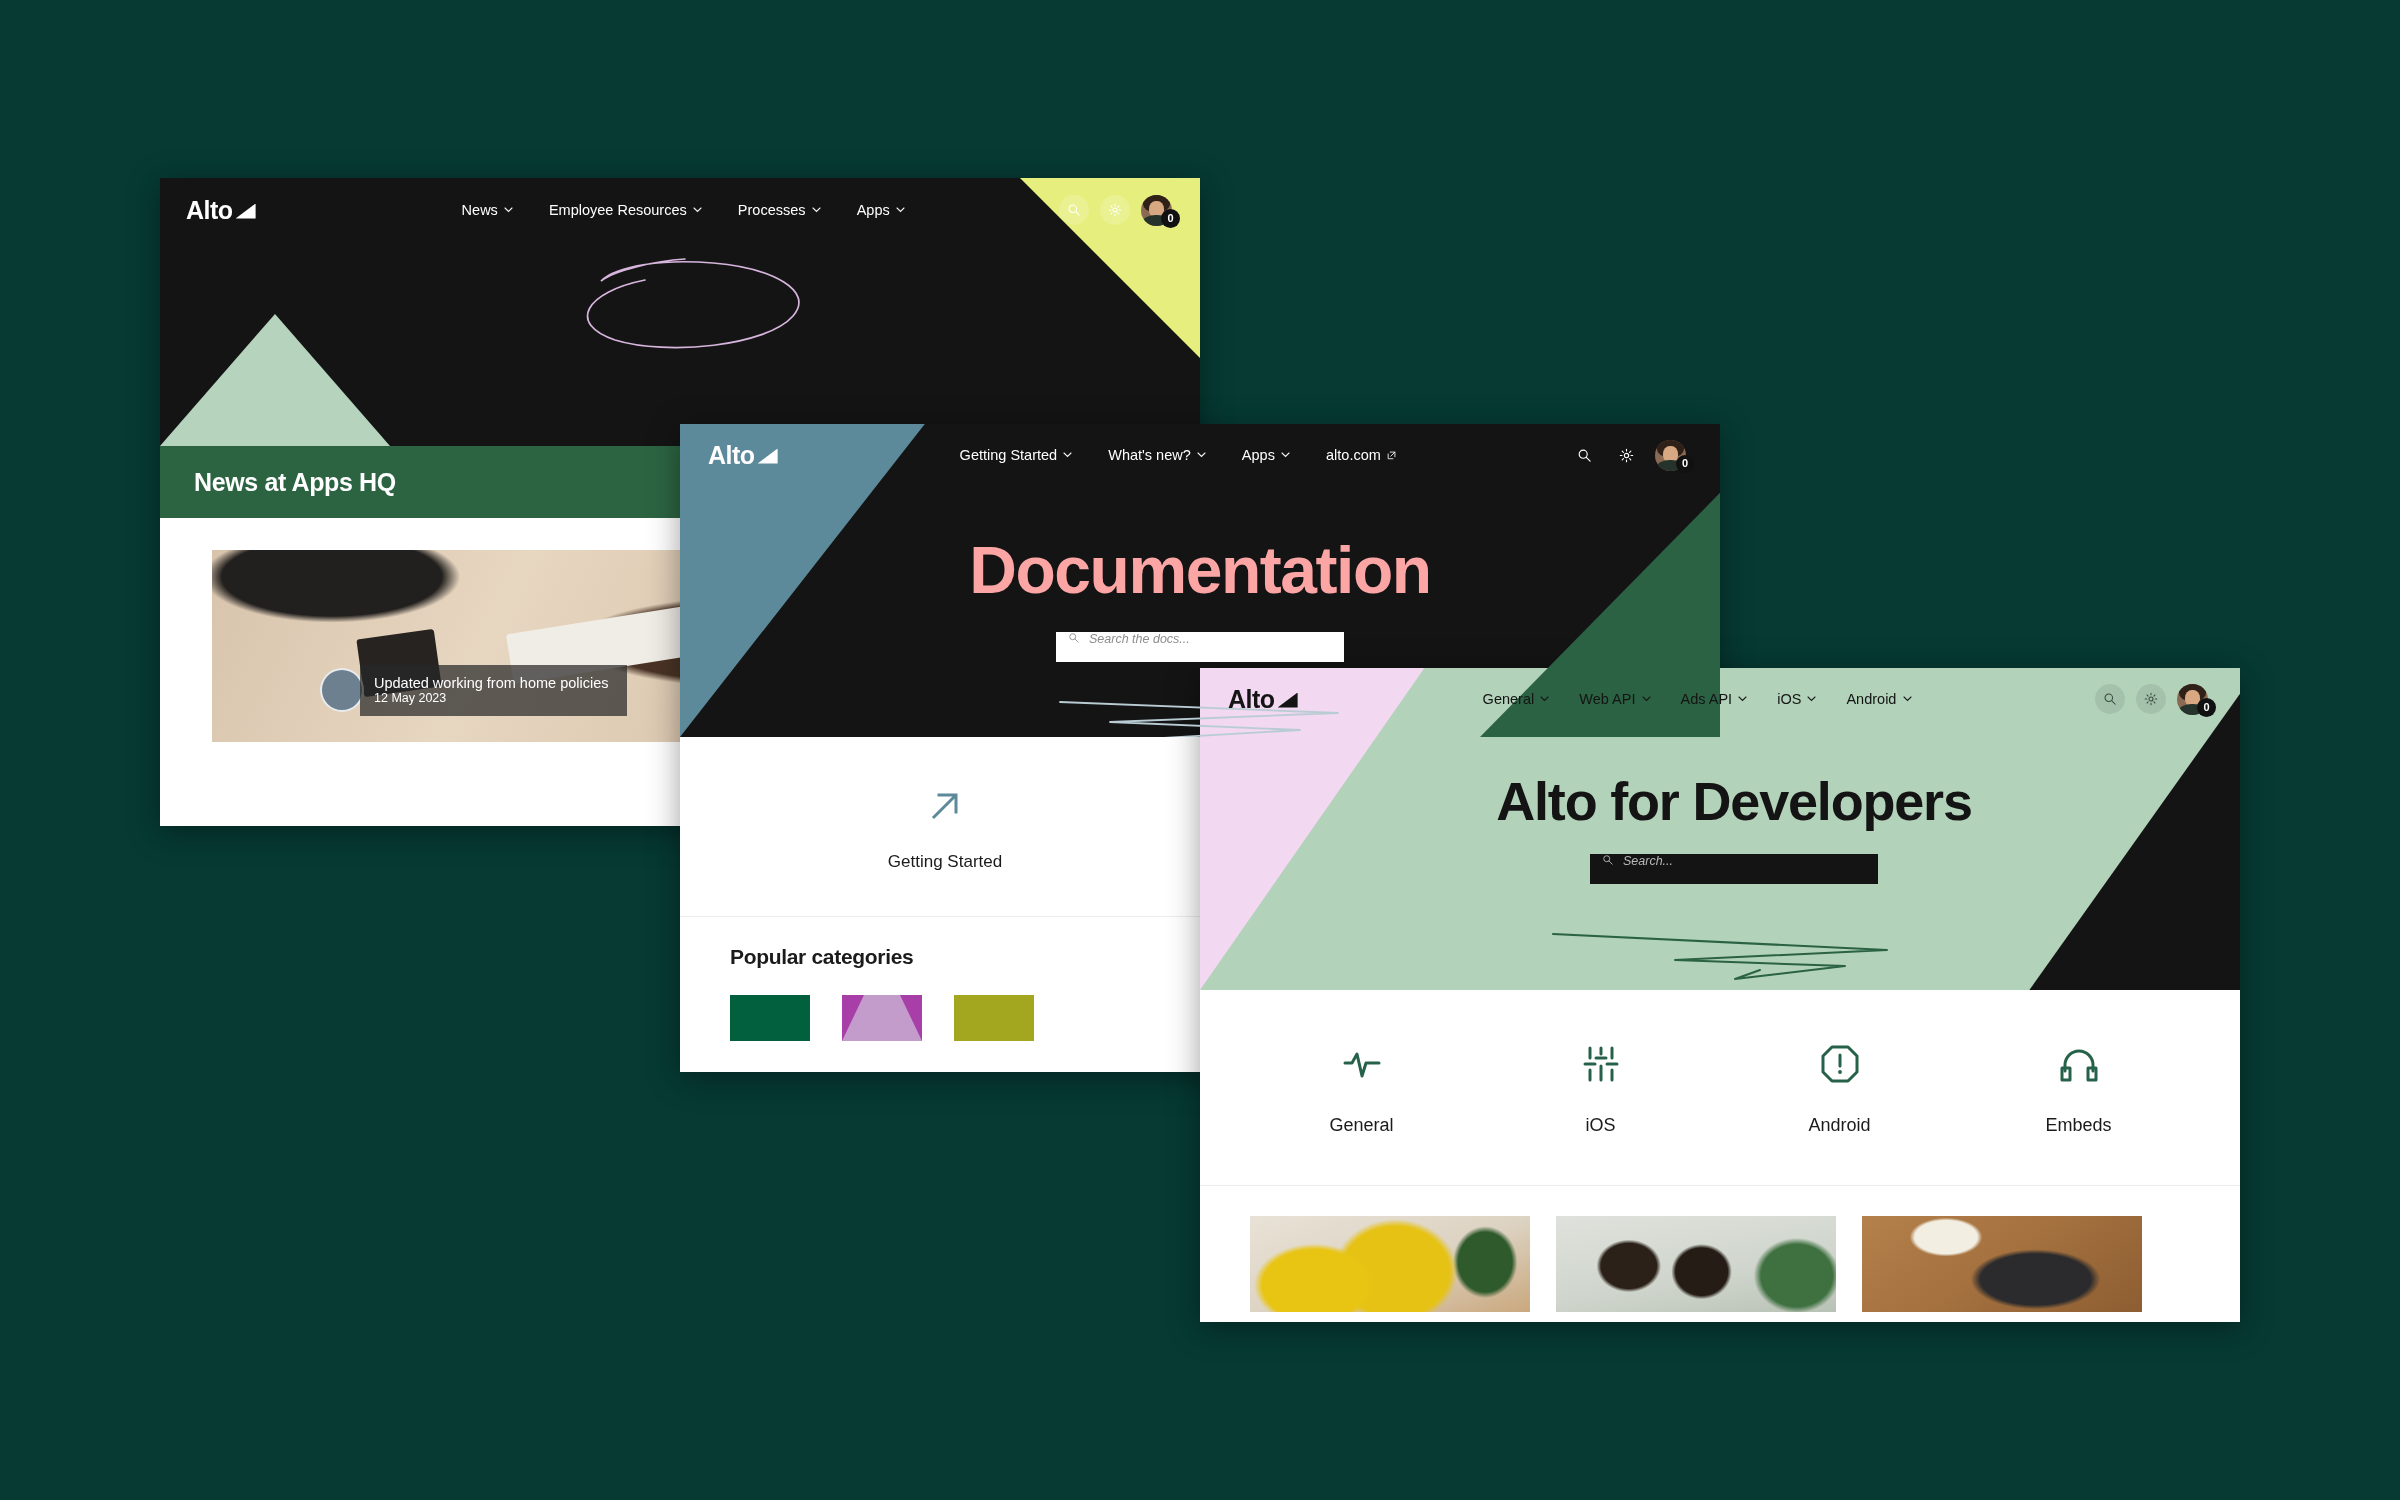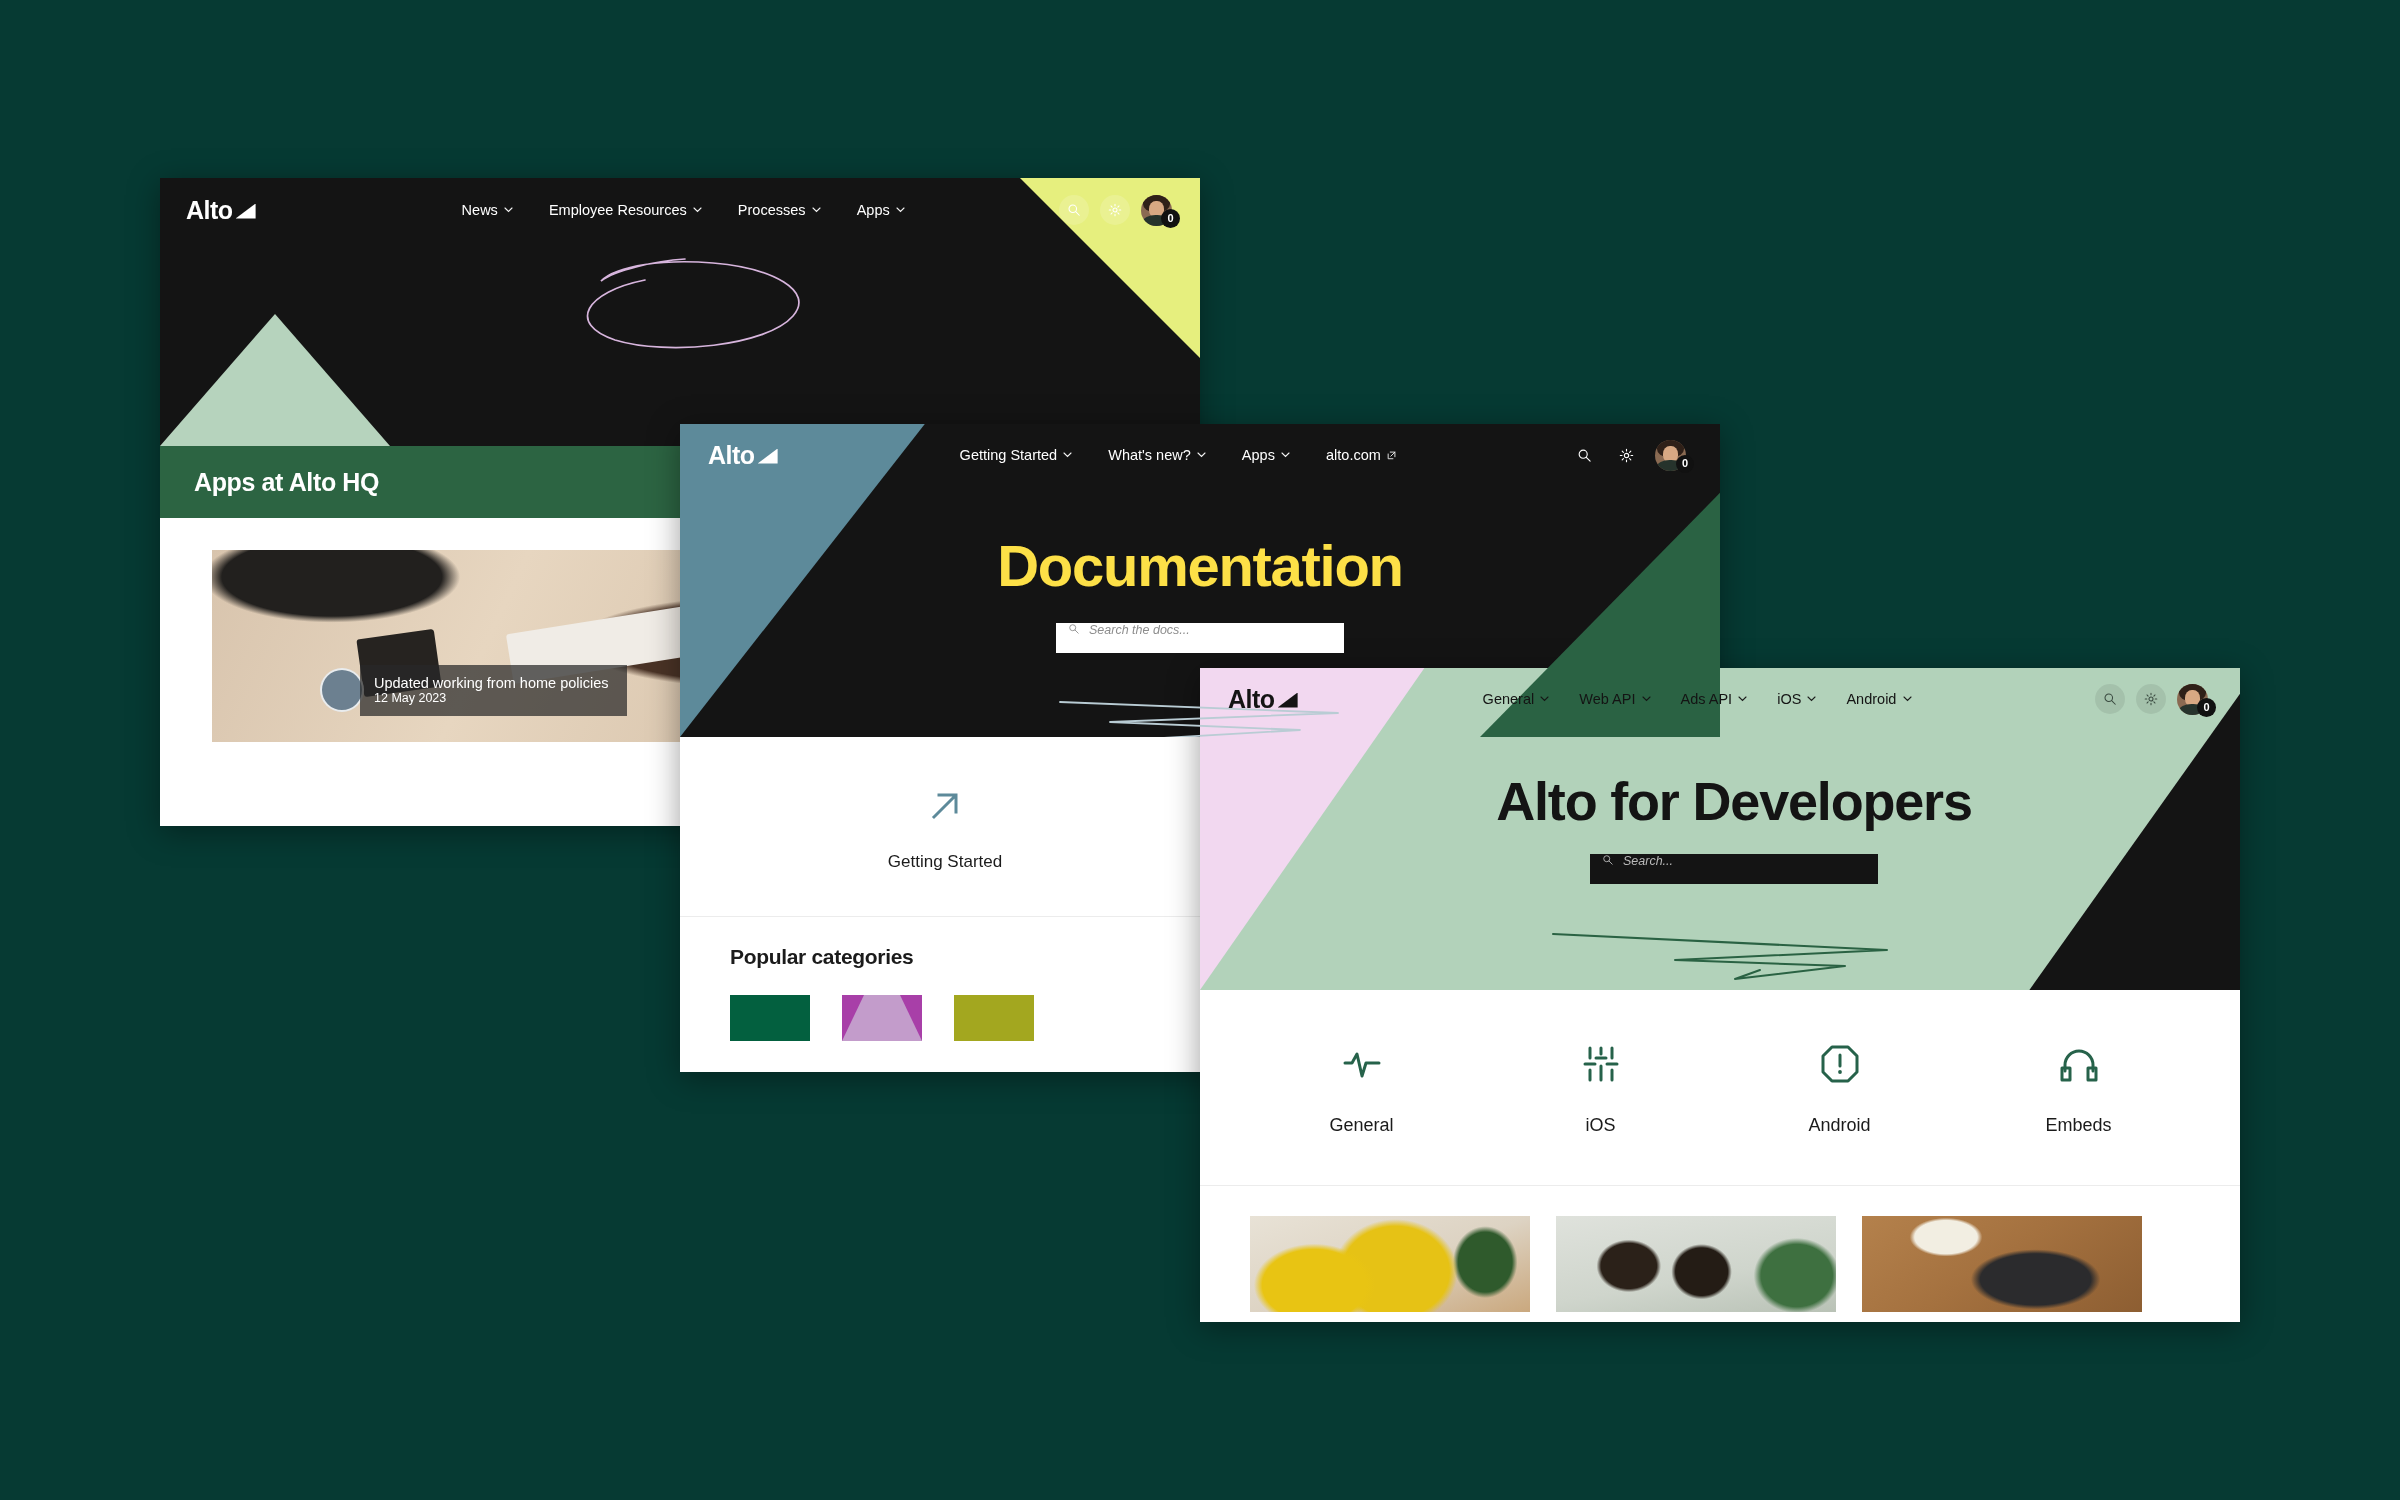--- a/index.html
+++ b/index.html
@@ -258,21 +258,21 @@
   #win-docs .navlinks { gap: 36px; margin-left: 182px; }
   #win-docs .navlink { font-size: 14.5px; color: #fff; }
   #win-docs .navtools { gap: 16px; }
   #win-docs .toolbtn { width: 26px; height: 26px; background: transparent; }
   #win-docs .avatar { width: 31px; height: 31px; }
   #win-docs .badge {
     width: 18px; height: 18px; font-size: 11px;
     right: -8px; bottom: -2px;
   }
   #win-docs .hero-inner { padding-top: 46px; }
-  #win-docs .hero-title { font-size: 58px; color: #fde047; }
+  #win-docs .hero-title { font-size: 66px; color: #fca5a5; }
   #win-docs .searchbox {
     width: 288px; height: 30px;
     background: #fff;
     margin-top: 24px;
     padding: 0 12px;
     gap: 9px;
   }
   #win-docs .searchbox .ph { font-size: 12.5px; color: #8d8d8d; }
   #win-docs .scribble {
     position: absolute; left: 50%; bottom: -12px;
@@ -482,21 +482,21 @@
           </span>
         </div>
       </div>
 
       <svg class="scribble" width="270" height="120" viewBox="0 0 270 120">
         <path d="M100 46 C40 58 22 90 70 106 C122 122 222 112 248 82 C270 57 228 34 168 29 C120 25 72 31 56 47 C70 36 110 27 140 25" fill="none" stroke="#d7b5dd" stroke-width="1.7" stroke-linecap="round"></path>
       </svg>
     </div>
 
     <div class="newsbar">
-      <h2>Apps at Alto HQ</h2>
+      <h2>News at Apps HQ</h2>
     </div>
 
     <div class="newsbody">
       <div class="news-card">
         <div class="news-photo ph-desk">
           <span class="kbd"></span>
             <span class="phone"></span>
         </div>
         <div class="news-avatar"></div>
         <div class="news-caption">

